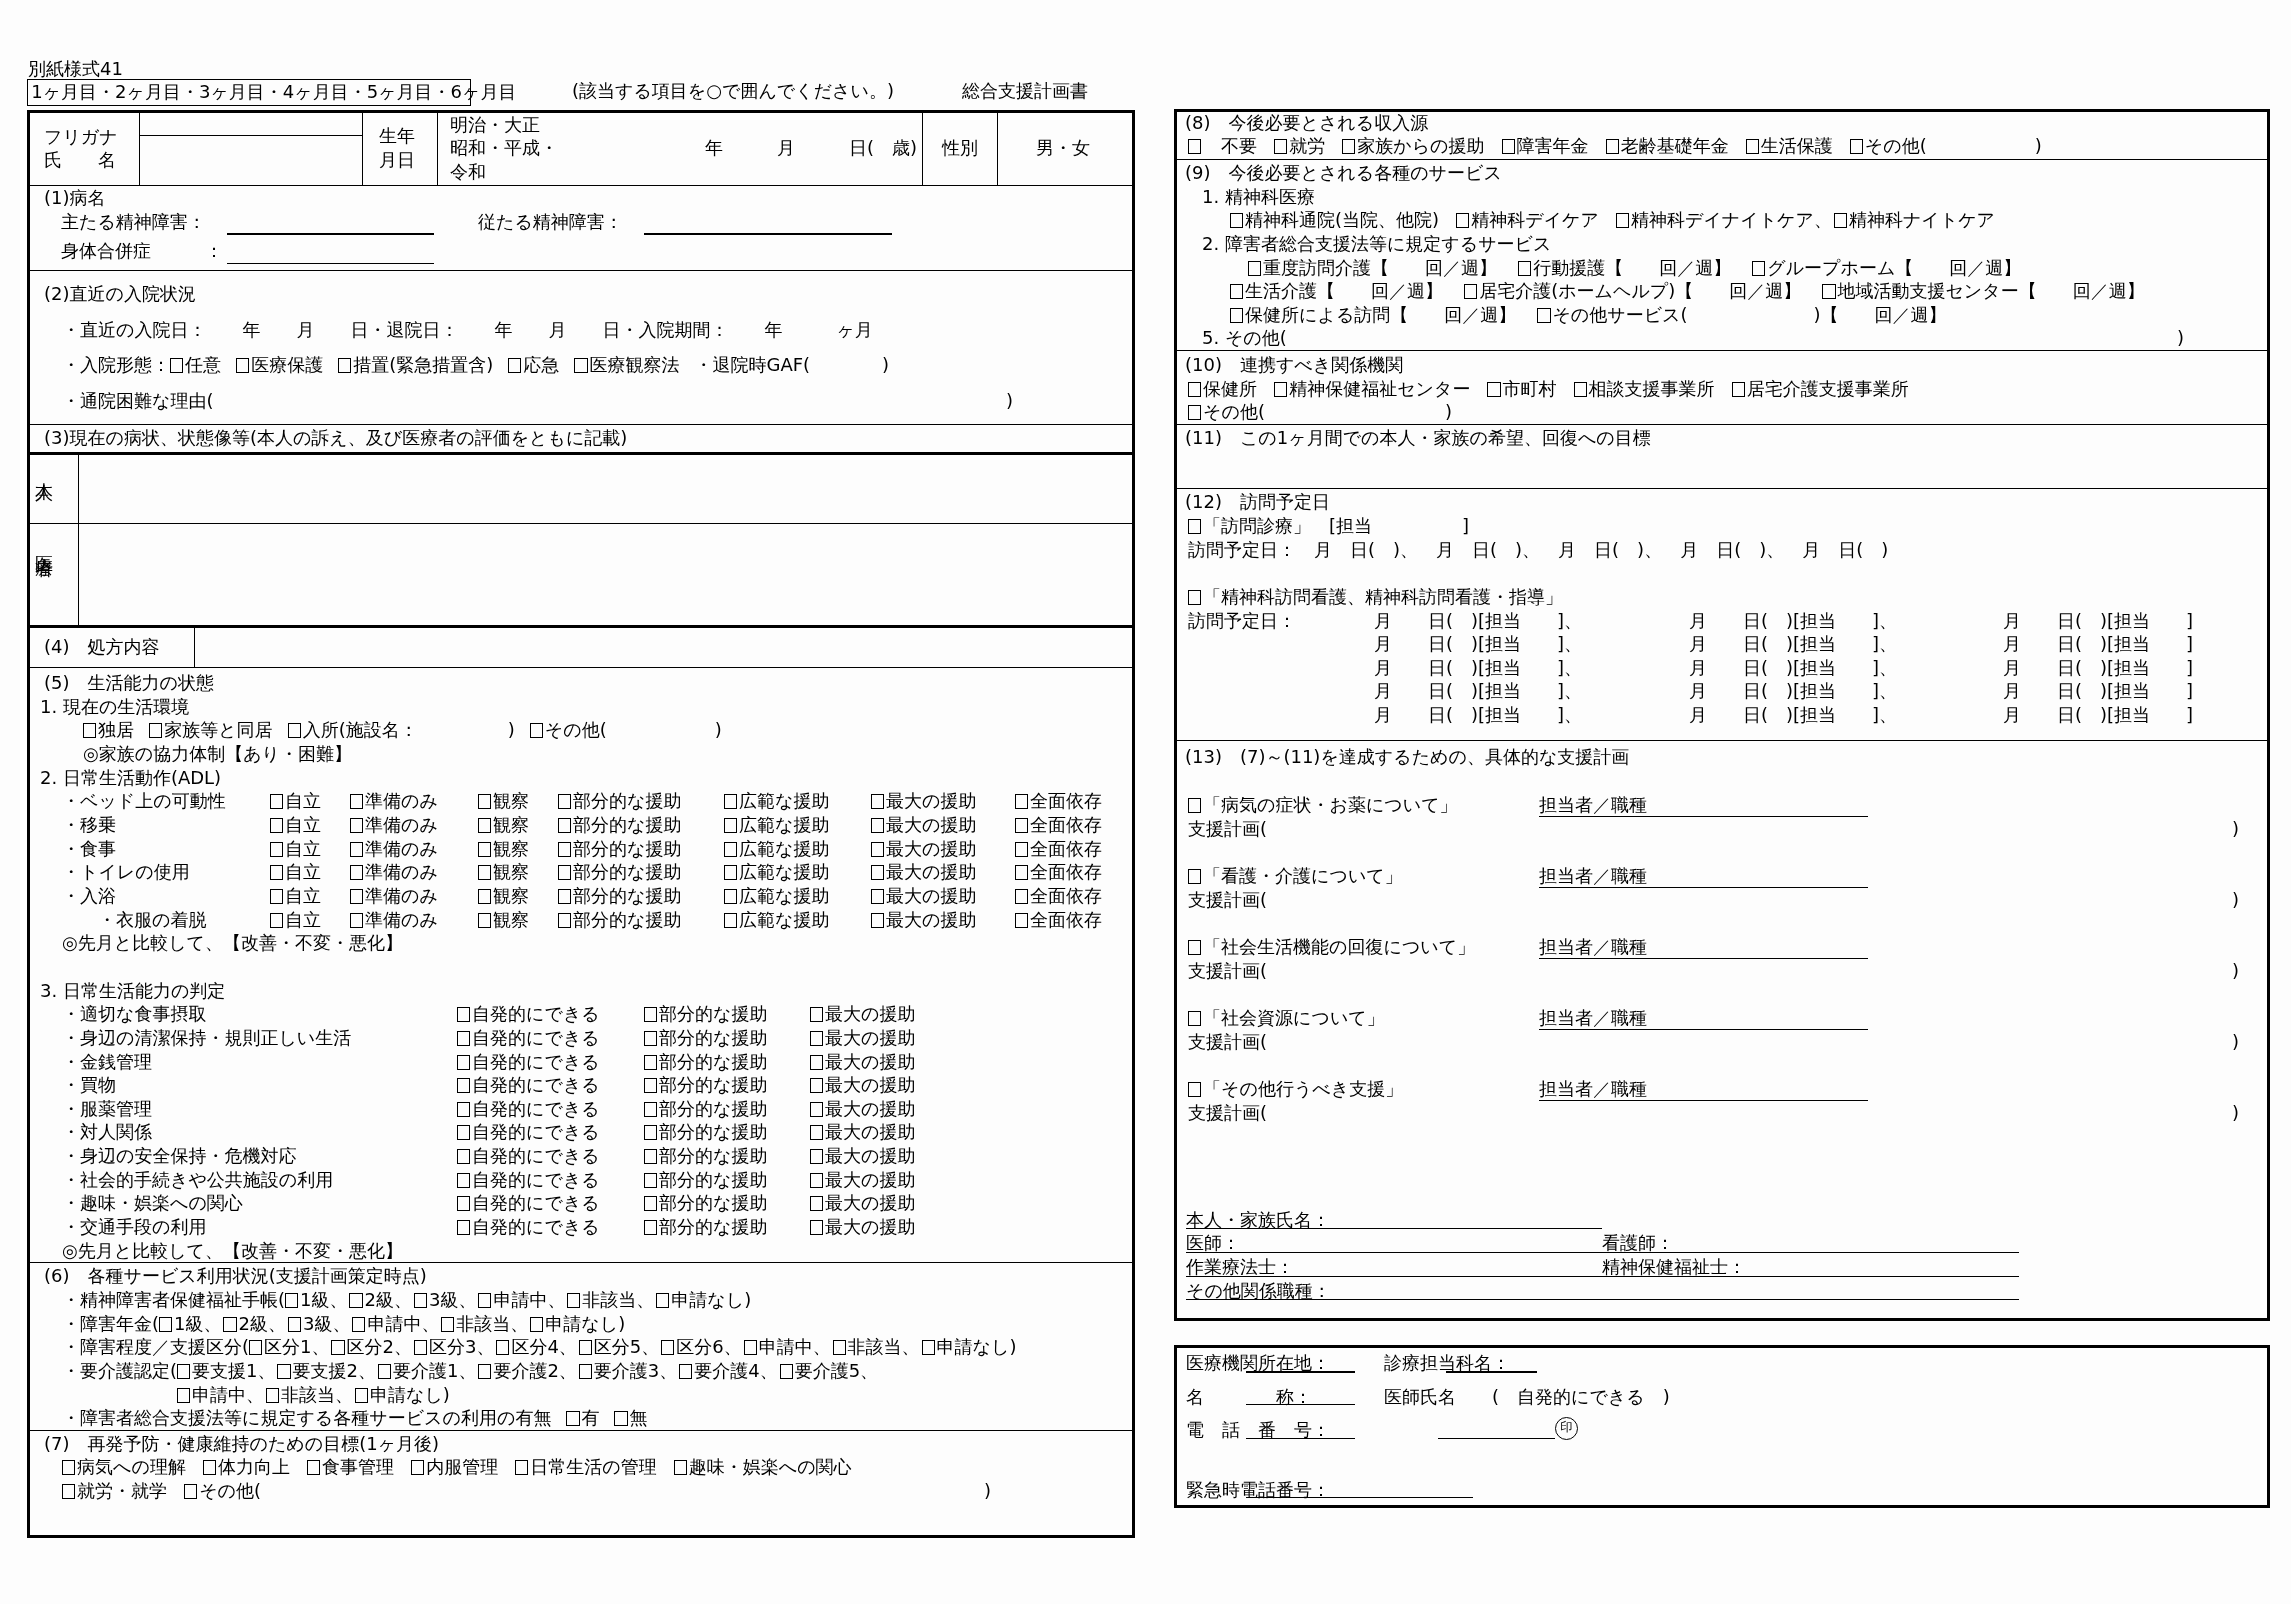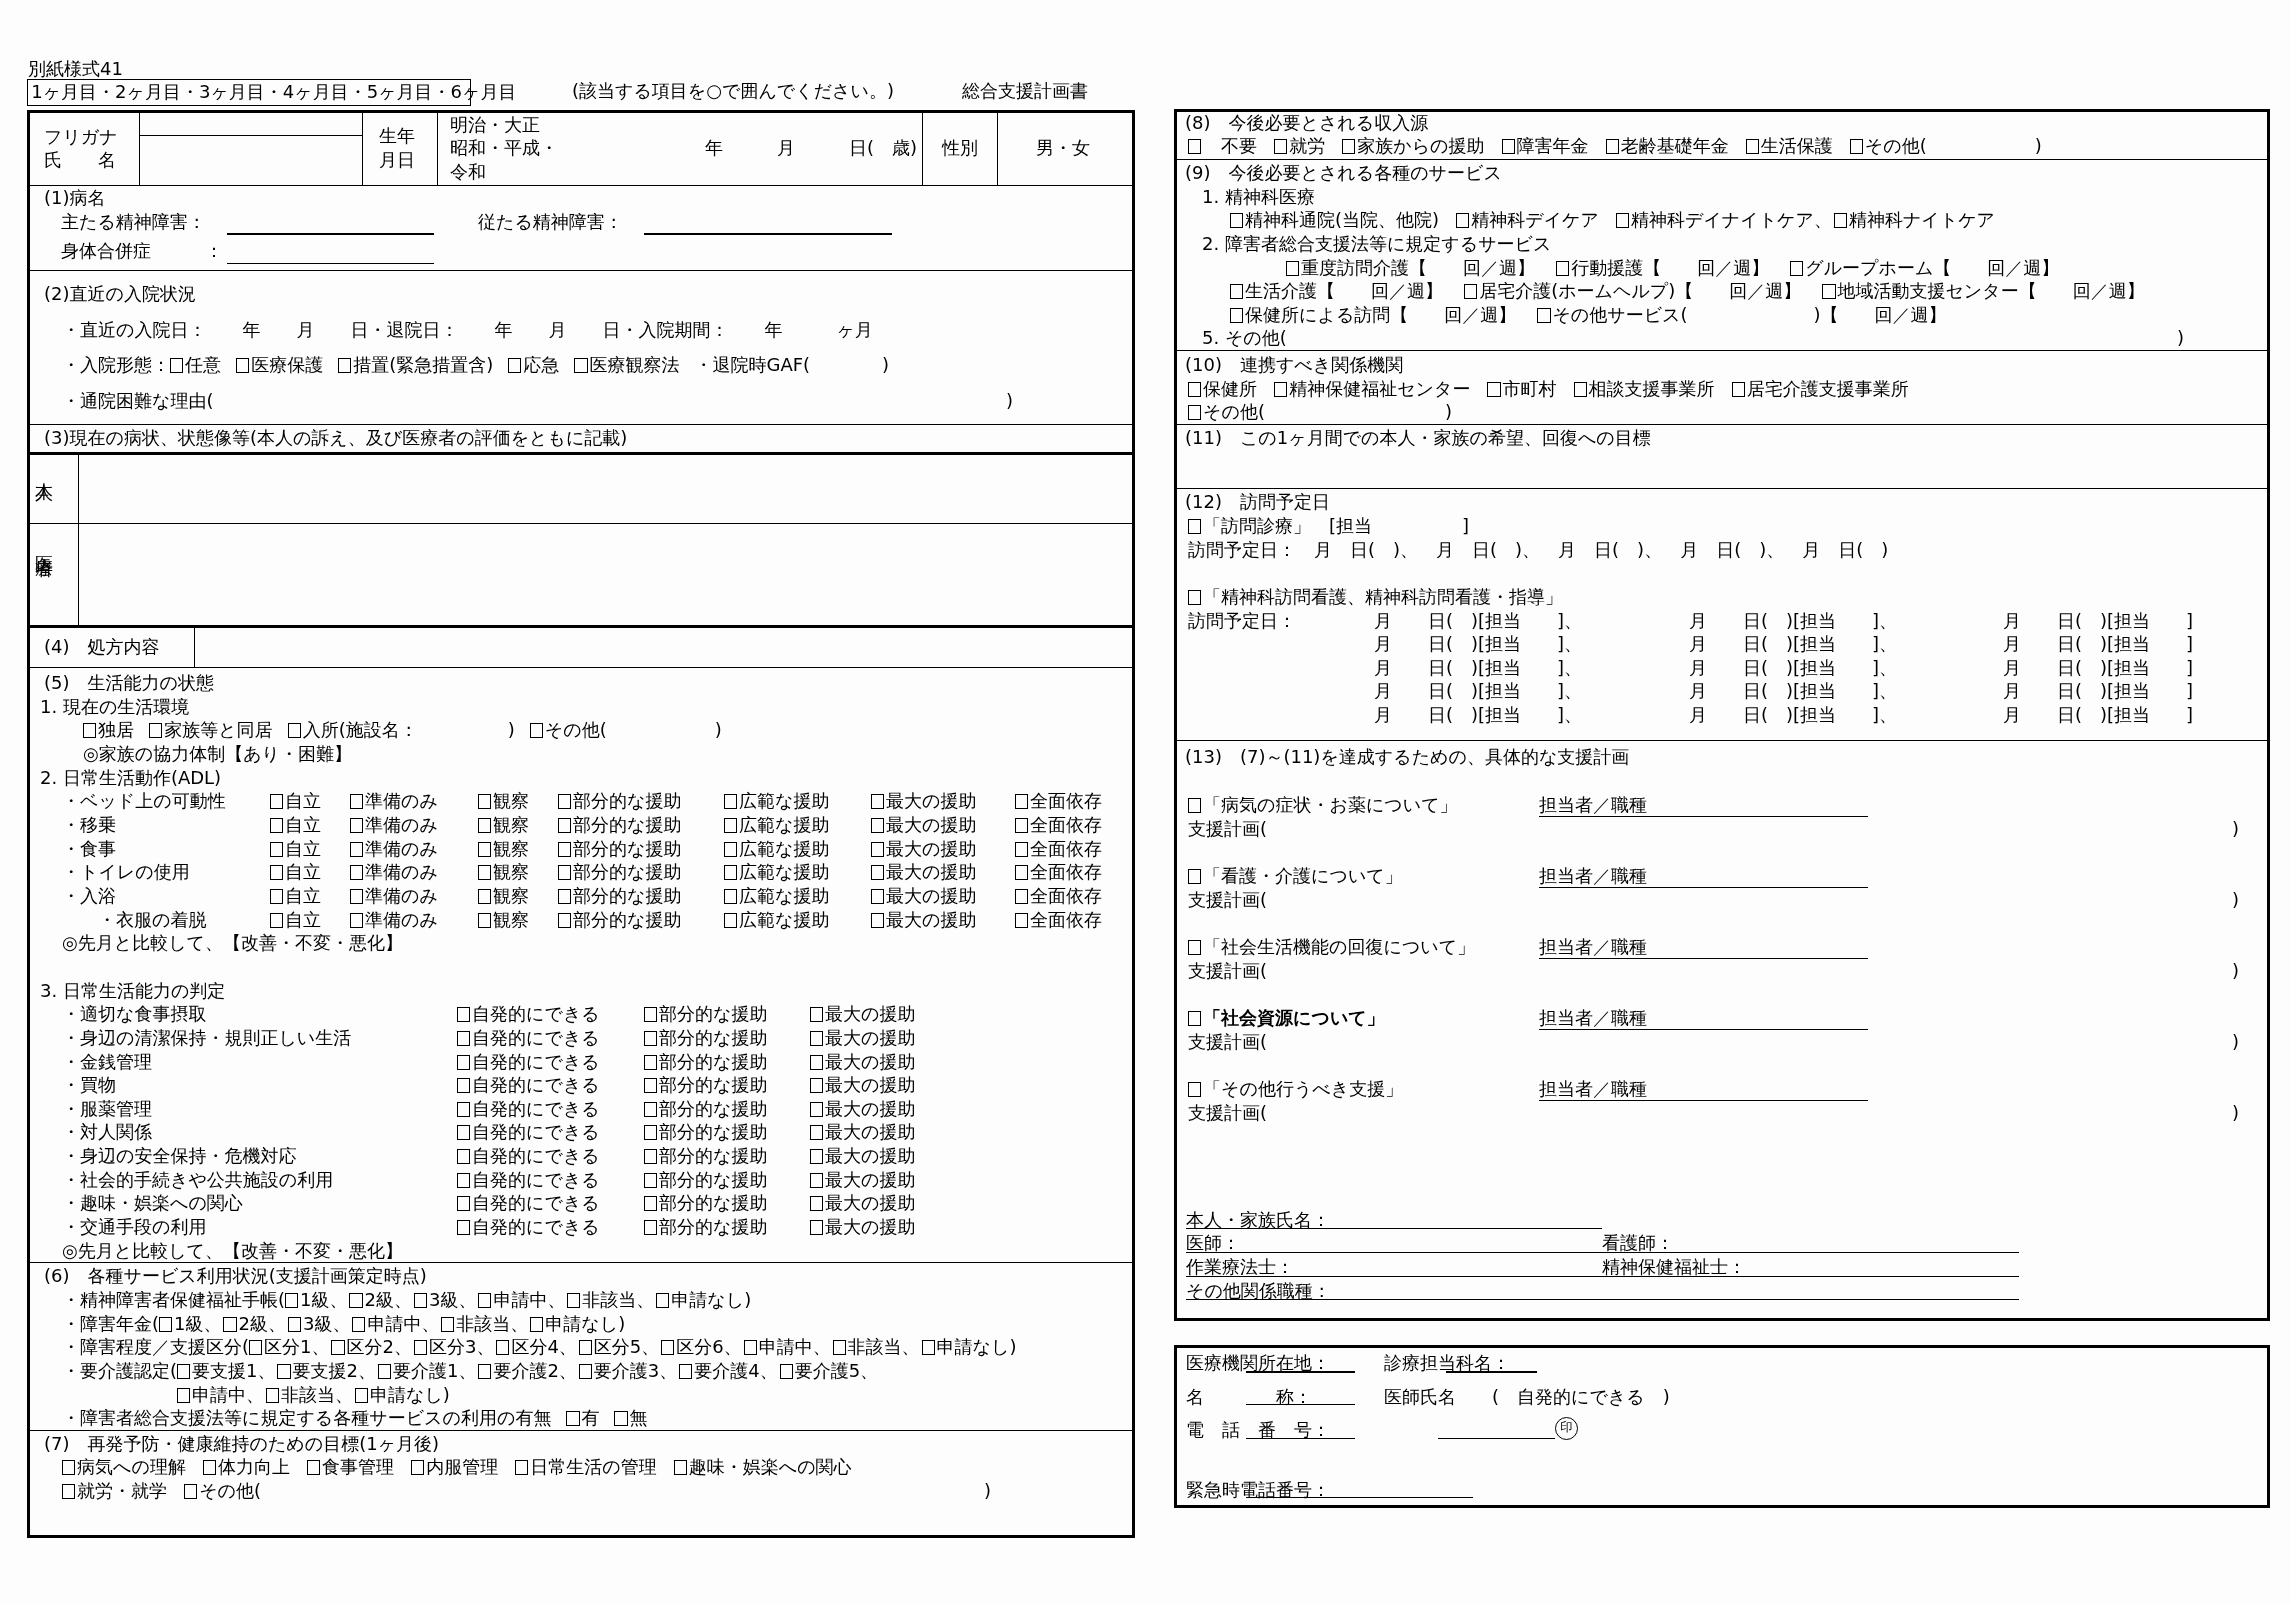--- a/index.html
+++ b/index.html
@@ -113,21 +113,21 @@
 <div class="box" style="left:1174px;top:109px;width:1096px;height:1212px;border-width:3.8px;"></div>
 
 <div class="abs" style="left:1185px;top:111px;">(8)　今後必要とされる収入源</div>
 <div class="row" style="left:1188px;top:134px;" id="row-income"><span class="opt" style="margin-right: 17px;"><span class="cb"></span><span>　不要</span></span><span class="opt" style="margin-right: 17px;"><span class="cb"></span><span>就労</span></span><span class="opt" style="margin-right: 17px;"><span class="cb"></span><span>家族からの援助</span></span><span class="opt" style="margin-right: 17px;"><span class="cb"></span><span>障害年金</span></span><span class="opt" style="margin-right: 17px;"><span class="cb"></span><span>老齢基礎年金</span></span><span class="opt" style="margin-right: 17px;"><span class="cb"></span><span>生活保護</span></span><span class="opt" style="margin-right: 17px;"><span class="cb"></span><span>その他(　　　　　　)</span></span></div>
 <div class="hl" style="left:1176px;top:159px;width:1092px;"></div>
 
 <div class="abs" style="left:1185px;top:161px;">(9)　今後必要とされる各種のサービス</div>
 <div class="abs" style="left:1202px;top:185px;">1. 精神科医療</div>
 <div class="row" style="left:1230px;top:208px;" id="row-psych"><span class="opt" style="margin-right: 17px;"><span class="cb"></span><span>精神科通院(当院、他院)</span></span><span class="opt" style="margin-right: 17px;"><span class="cb"></span><span>精神科デイケア</span></span><span class="opt" style="margin-right: 1.9px;"><span class="cb"></span><span>精神科デイナイトケア、</span></span><span class="opt" style="margin-right: 17px;"><span class="cb"></span><span>精神科ナイトケア</span></span></div>
 <div class="abs" style="left:1202px;top:232px;">2. 障害者総合支援法等に規定するサービス</div>
-<div class="row" style="left:1286px;top:256px;text-align:center;" id="row-svc1"><span class="opt" style="margin-right: 21px;"><span class="cb"></span><span>重度訪問介護【　　回／週】</span></span><span class="opt" style="margin-right: 21px;"><span class="cb"></span><span>行動援護【　　回／週】</span></span><span class="opt" style="margin-right: 21px;"><span class="cb"></span><span>グループホーム【　　回／週】</span></span></div>
+<div class="row" style="left:1248px;top:256px;text-align:center;" id="row-svc1"><span class="opt" style="margin-right: 21px;"><span class="cb"></span><span>重度訪問介護【　　回／週】</span></span><span class="opt" style="margin-right: 21px;"><span class="cb"></span><span>行動援護【　　回／週】</span></span><span class="opt" style="margin-right: 21px;"><span class="cb"></span><span>グループホーム【　　回／週】</span></span></div>
 <div class="row" style="left:1230px;top:279px;" id="row-svc2"><span class="opt" style="margin-right: 21px;"><span class="cb"></span><span>生活介護【　　回／週】</span></span><span class="opt" style="margin-right: 21px;"><span class="cb"></span><span>居宅介護(ホームヘルプ)【　　回／週】</span></span><span class="opt" style="margin-right: 21px;"><span class="cb"></span><span>地域活動支援センター【　　回／週】</span></span></div>
 <div class="row" style="left:1230px;top:303px;" id="row-svc3"><span class="opt" style="margin-right: 21px;"><span class="cb"></span><span>保健所による訪問【　　回／週】</span></span><span class="opt" style="margin-right: 21px;"><span class="cb"></span><span>その他サービス(　　　　　　　)【　　回／週】</span></span></div>
 <div class="abs" style="left:1202px;top:326px;">5. その他(</div>
 <div class="abs" style="left:2177px;top:326px;">)</div>
 <div class="hl" style="left:1176px;top:350px;width:1092px;"></div>
 
 <div class="abs" style="left:1185px;top:353px;">(10)　連携すべき関係機関</div>
 <div class="row" style="left:1188px;top:377px;" id="row-agency"><span class="opt" style="margin-right: 17px;"><span class="cb"></span><span>保健所</span></span><span class="opt" style="margin-right: 17px;"><span class="cb"></span><span>精神保健福祉センター</span></span><span class="opt" style="margin-right: 17px;"><span class="cb"></span><span>市町村</span></span><span class="opt" style="margin-right: 17px;"><span class="cb"></span><span>相談支援事業所</span></span><span class="opt" style="margin-right: 17px;"><span class="cb"></span><span>居宅介護支援事業所</span></span></div>
 <div class="row" style="left:1188px;top:400px;"><span class="cb"></span><span>その他(　　　　　　　　　　)</span></div>
 <div class="hl" style="left:1176px;top:424px;width:1092px;"></div>
@@ -294,21 +294,21 @@
 <div class="row" style="left: 1188px; top: 864px;"><span class="opt" style="margin-right: 0px;"><span class="cb"></span><span>「看護・介護について」</span></span></div>
 <div class="row" style="left: 1539px; top: 864px;">担当者／職種</div>
 <div class="ul" style="left: 1539px; top: 887px; width: 329px;"></div>
 <div class="row" style="left: 1188px; top: 888px;">支援計画(</div>
 <div class="row" style="left: 2232px; top: 888px;">)</div>
 <div class="row" style="left: 1188px; top: 935px;"><span class="opt" style="margin-right: 0px;"><span class="cb"></span><span>「社会生活機能の回復について」</span></span></div>
 <div class="row" style="left: 1539px; top: 935px;">担当者／職種</div>
 <div class="ul" style="left: 1539px; top: 958px; width: 329px;"></div>
 <div class="row" style="left: 1188px; top: 959px;">支援計画(</div>
 <div class="row" style="left: 2232px; top: 959px;">)</div>
-<div class="row" style="left: 1188px; top: 1006px;"><span class="opt" style="margin-right: 12px; font-weight: bold;"><span class="cb"></span><span>「社会資源について」</span></span></div>
+<div class="row" style="left: 1188px; top: 1006px;"><span class="opt" style="margin-right: 12px;"><span class="cb"></span><span>「社会資源について」</span></span></div>
 <div class="row" style="left: 1539px; top: 1006px;">担当者／職種</div>
 <div class="ul" style="left: 1539px; top: 1029px; width: 329px;"></div>
 <div class="row" style="left: 1188px; top: 1030px;">支援計画(</div>
 <div class="row" style="left: 2232px; top: 1030px;">)</div>
 <div class="row" style="left: 1188px; top: 1077px;"><span class="opt" style="margin-right: 0px;"><span class="cb"></span><span>「その他行うべき支援」</span></span></div>
 <div class="row" style="left: 1539px; top: 1077px;">担当者／職種</div>
 <div class="ul" style="left: 1539px; top: 1100px; width: 329px;"></div>
 <div class="row" style="left: 1188px; top: 1101px;">支援計画(</div>
 <div class="row" style="left: 2232px; top: 1101px;">)</div>
 

